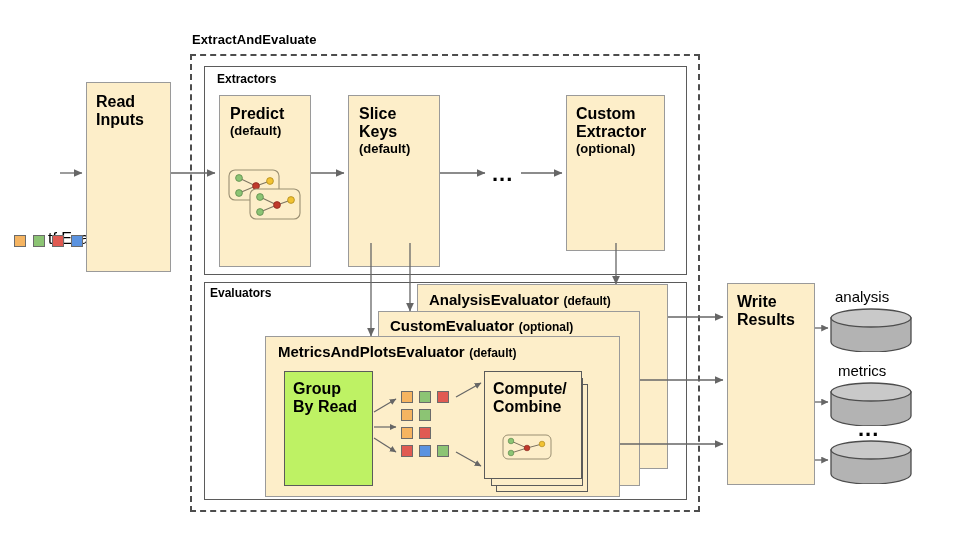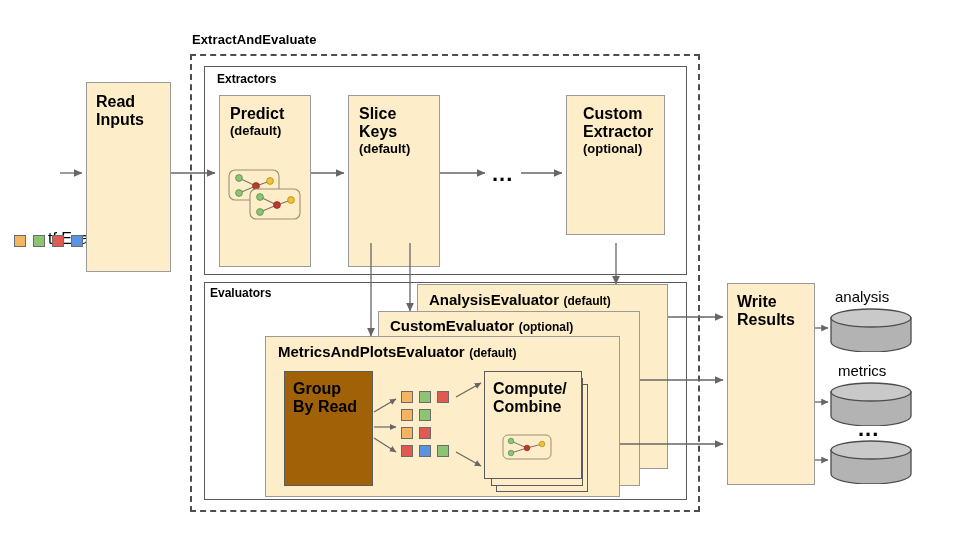--- a/index.html
+++ b/index.html
@@ -99,21 +99,21 @@
   </div>
 
   <div class="abs fillbox" style="left:348px;top:95px;width:92px;height:172px;">
     <div class="boxtitle" style="margin:9px 0 0 10px;">Slice</div>
     <div class="boxtitle" style="margin:0 0 0 10px;">Keys</div>
     <div class="boxsub" style="margin:1px 0 0 10px;">(default)</div>
   </div>
 
   <div class="abs dots" style="left:492px;top:163px;">...</div>
 
-  <div class="abs fillbox" style="left:566px;top:95px;width:99px;height:140px;padding-left:7px;">
+  <div class="abs fillbox" style="left:566px;top:95px;width:99px;height:156px;">
     <div class="boxtitle" style="margin:9px 0 0 9px;">Custom</div>
     <div class="boxtitle" style="margin:0 0 0 9px;">Extractor</div>
     <div class="boxsub" style="margin:1px 0 0 9px;">(optional)</div>
   </div>
 
   <div class="abs fillbox" style="left:417px;top:284px;width:251px;height:185px;">
     <div style="margin:6px 0 0 11px;">
       <span class="evtitle">AnalysisEvaluator</span>
       <span class="evsub">(default)</span>
     </div>
@@ -125,21 +125,21 @@
       <span class="evsub">(optional)</span>
     </div>
   </div>
 
   <div class="abs fillbox" style="left:265px;top:336px;width:355px;height:161px;">
     <div style="margin:6px 0 0 12px;">
       <span class="evtitle">MetricsAndPlotsEvaluator</span>
       <span class="evsub">(default)</span>
     </div>
 
-    <div class="abs plainbox" style="left:18px;top:34px;width:89px;height:115px;background:#a16207;">
+    <div class="abs plainbox" style="left:18px;top:34px;width:89px;height:115px;background:#bef264;">
       <div class="boxtitle" style="margin:8px 0 0 8px;">Group</div>
       <div class="boxtitle" style="margin:0 0 0 8px;">By Read</div>
     </div>
 
     <div class="abs" id="slice-swatches" style="left:135px;top:54px;">
         <div class="sw-row" style="margin-bottom: 6px;">
           <span class="swatch" style="background: rgb(245, 180, 97);"></span>
           <span class="swatch" style="background: rgb(140, 196, 116);"></span>
           <span class="swatch" style="background: rgb(224, 90, 82);"></span>
         </div>

